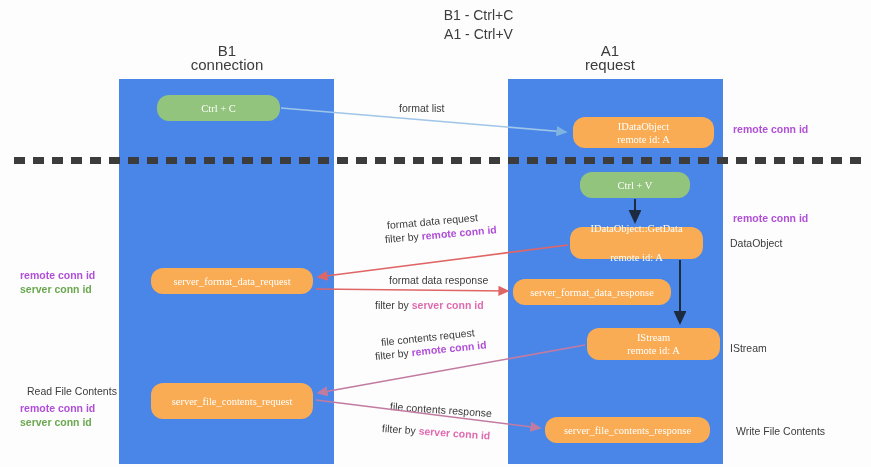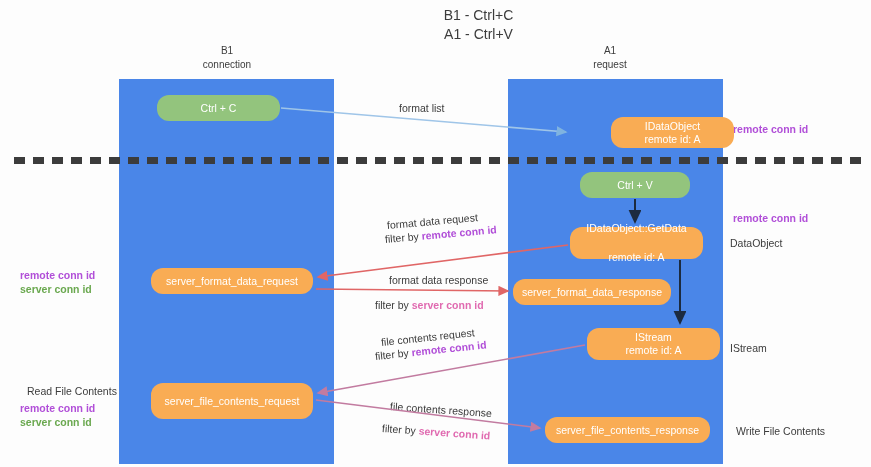--- a/index.html
+++ b/index.html
@@ -30,21 +30,21 @@
     color: #3c3c3c;
     line-height: 19px;
     white-space: pre;
     margin-left: 43px;
   }
 
   
   .col-head {
     position: absolute;
     text-align: center;
-    font-size: 10px;
+    font-size: 15px;
     color: #3c3c3c;
     line-height: 14px;
     width: 200px;
   }
   .col-head .l1 { display: block; }
   .col-head .l2 { display: block; }
   #head-b1 { left: 127px; top: 44px; }
   #head-a1 { left: 510px; top: 44px; }
 
   
@@ -77,27 +77,28 @@
     display: flex;
     flex-direction: column;
     align-items: center;
     justify-content: center;
     color: #ffffff;
     font-size: 10.5px;
     line-height: 13px;
     text-align: center;
     border-radius: 12px;
     z-index: 5;
+    font-family: Liberation Serif, serif;
   }
   .node.green  { background: #93c47d; }
   .node.orange { background: #f9ac54; }
   .node .l2 { display: block; text-align: right; }
 
   #node-ctrlc     { left: 157px; top: 95px;  width: 123px; height: 26px; }
-  #node-idataobj  { left: 573px; top: 117px; width: 123px; height: 31px; margin-left: 38px; }
+  #node-idataobj  { left: 573px; top: 117px; width: 141px; height: 31px; }
   #node-ctrlv     { left: 580px; top: 172px; width: 110px; height: 26px; }
   #node-getdata   { left: 570px; top: 227px; width: 133px; height: 32px; gap: 16px; }
   #node-sfdreq    { left: 151px; top: 268px; width: 162px; height: 26px; }
   #node-sfdresp   { left: 513px; top: 279px; width: 158px; height: 26px; }
   #node-istream   { left: 587px; top: 328px; width: 133px; height: 32px; }
   #node-sfcreq    { left: 151px; top: 383px; width: 162px; height: 36px; }
   #node-sfcresp   { left: 545px; top: 417px; width: 165px; height: 26px; }
 
   
   .anno {

